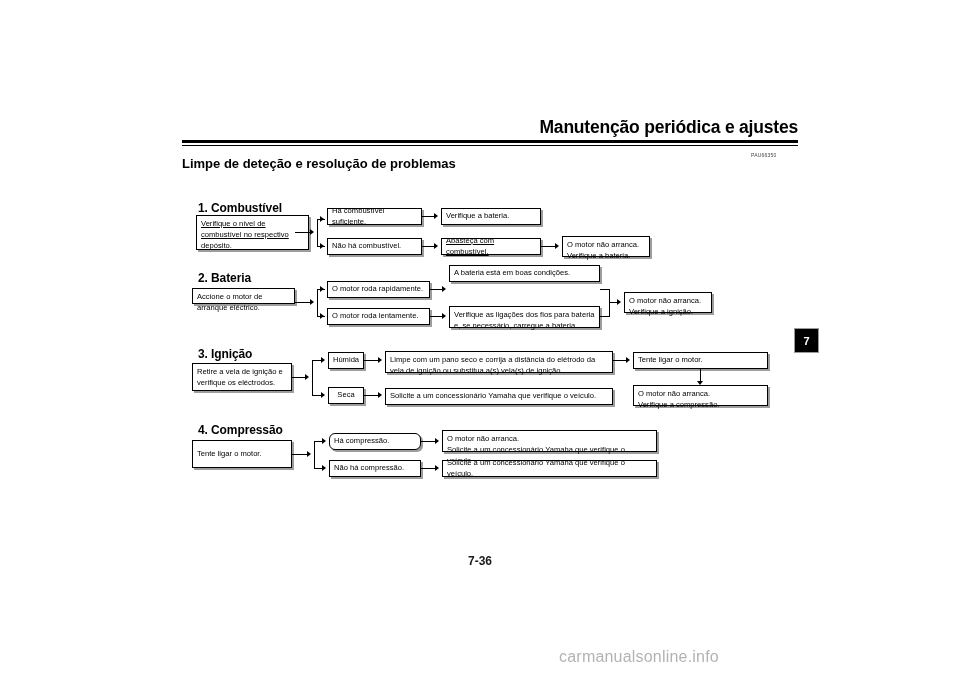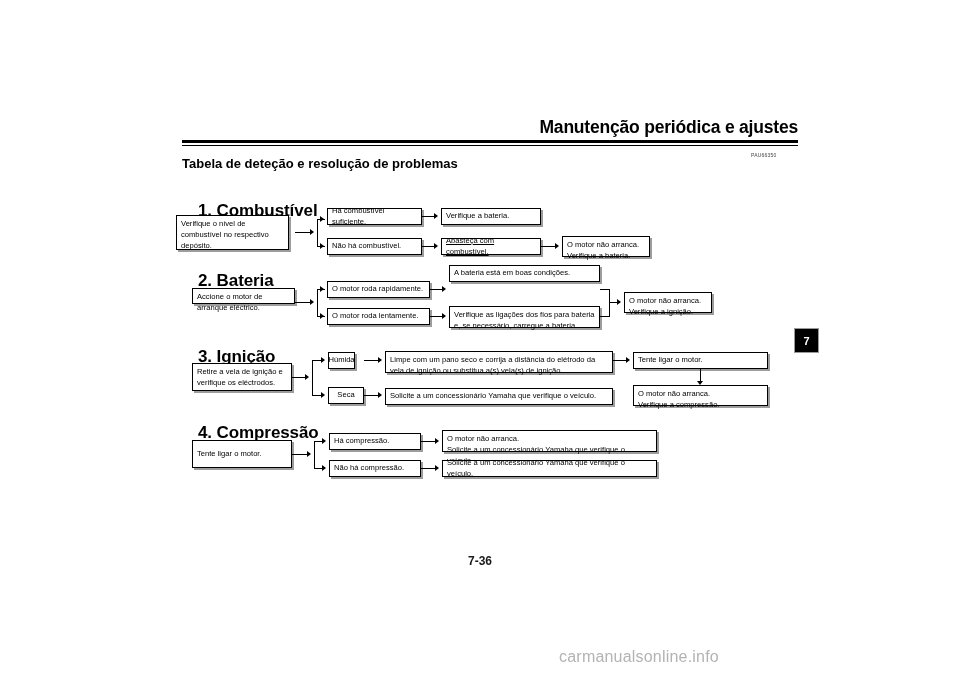--- a/index.html
+++ b/index.html
@@ -114,21 +114,21 @@
   
   .flow {
     position: absolute;
     left: 0; top: 0;
     width: 960px; height: 679px;
     pointer-events: none;
   }
 
   .grp-title {
     position: absolute;
-    font-size: 17px;
+    font-size: 12px;
     font-weight: bold;
     white-space: nowrap;
     letter-spacing: -0.1px;
   }
 
   .box {
     position: absolute;
     box-sizing: border-box;
     border: 1px solid #000;
     background: #fff;
@@ -176,28 +176,28 @@
   }
 </style>
 </head>
 <body>
 
 <div id="page">
 
   <div class="chapter-title">Manutenção periódica e ajustes</div>
   <div class="rule-thick"></div>
   <div class="rule-thin"></div>
-  <div class="section-heading">Tabela de deteção e resolução de problemas</div>
+  <div class="section-heading">Limpe de deteção e resolução de problemas</div>
   <div class="pau-code">PAU66350</div>
 
   <div class="flow">
 
     <div class="grp-title" style="left:198px; top:201px;">1. Combustível</div>
 
-    <div class="box" style="left:176px; top:215px; width:113px; height:35px;">Verifique o nível de combustível no respectivo depósito.</div>
+    <div class="box" style="left:196px; top:215px; width:113px; height:35px;text-decoration:underline;">Verifique o nível de combustível no respectivo depósito.</div>
 
     <div class="hline" style="left:295px; top:232px; width:15px;"></div>
     <div class="arrow-r" style="left:310px; top:229px;"></div>
 
     <div class="vline" style="left:317px; top:219px; height:27px;"></div>
     <div class="hline" style="left:317px; top:219px; width:8px;"></div>
     <div class="arrow-r" style="left:320px; top:216px;"></div>
     <div class="hline" style="left:317px; top:246px; width:8px;"></div>
     <div class="arrow-r" style="left:320px; top:243px;"></div>
 
@@ -259,21 +259,21 @@
     <div class="box" style="left:192px; top:363px; width:100px; height:28px;">Retire a vela de ignição e verifique os eléctrodos.</div>
 
     <div class="hline" style="left:292px; top:377px; width:13px;"></div>
     <div class="arrow-r" style="left:305px; top:374px;"></div>
     <div class="vline" style="left:312px; top:360px; height:35px;"></div>
     <div class="hline" style="left:312px; top:360px; width:9px;"></div>
     <div class="arrow-r" style="left:321px; top:357px;"></div>
     <div class="hline" style="left:312px; top:395px; width:9px;"></div>
     <div class="arrow-r" style="left:321px; top:392px;"></div>
 
-    <div class="box center" style="left:328px; top:352px; width:27px; height:17px;">Húmida</div>
+    <div class="box center" style="left:328px; top:352px; width:36px; height:17px;">Húmida</div>
     <div class="box center" style="left:328px; top:387px; width:36px; height:17px;">Seca</div>
 
     <div class="hline" style="left:364px; top:360px; width:14px;"></div>
     <div class="arrow-r" style="left:378px; top:357px;"></div>
     <div class="hline" style="left:364px; top:395px; width:14px;"></div>
     <div class="arrow-r" style="left:378px; top:392px;"></div>
 
     <div class="box" style="left:385px; top:351px; width:228px; height:22px;">Limpe com um pano seco e corrija a distância do elétrodo da vela de ignição ou substitua a(s) vela(s) de ignição.</div>
     <div class="box vmid" style="left:385px; top:388px; width:228px; height:17px;">Solicite a um concessionário Yamaha que verifique o veículo.</div>
 
@@ -295,21 +295,21 @@
     <div class="box vmid" style="left:192px; top:440px; width:100px; height:28px;">Tente ligar o motor.</div>
 
     <div class="hline" style="left:292px; top:454px; width:15px;"></div>
     <div class="arrow-r" style="left:307px; top:451px;"></div>
     <div class="vline" style="left:314px; top:441px; height:27px;"></div>
     <div class="hline" style="left:314px; top:441px; width:8px;"></div>
     <div class="arrow-r" style="left:322px; top:438px;"></div>
     <div class="hline" style="left:314px; top:468px; width:8px;"></div>
     <div class="arrow-r" style="left:322px; top:465px;"></div>
 
-    <div class="box vmid" style="left:329px; top:433px; width:92px; height:17px;">Há compressão.</div>
+    <div class="box vmid" style="left:329px; top:433px; width:92px; height:17px;border-radius:6px;">Há compressão.</div>
     <div class="box vmid" style="left:329px; top:460px; width:92px; height:17px;">Não há compressão.</div>
 
     <div class="hline" style="left:421px; top:441px; width:14px;"></div>
     <div class="arrow-r" style="left:435px; top:438px;"></div>
     <div class="hline" style="left:421px; top:468px; width:14px;"></div>
     <div class="arrow-r" style="left:435px; top:465px;"></div>
 
     <div class="box" style="left:442px; top:430px; width:215px; height:22px;">
       <div>O motor não arranca.</div>
       <div>Solicite a um concessionário Yamaha que verifique o veículo.</div>

